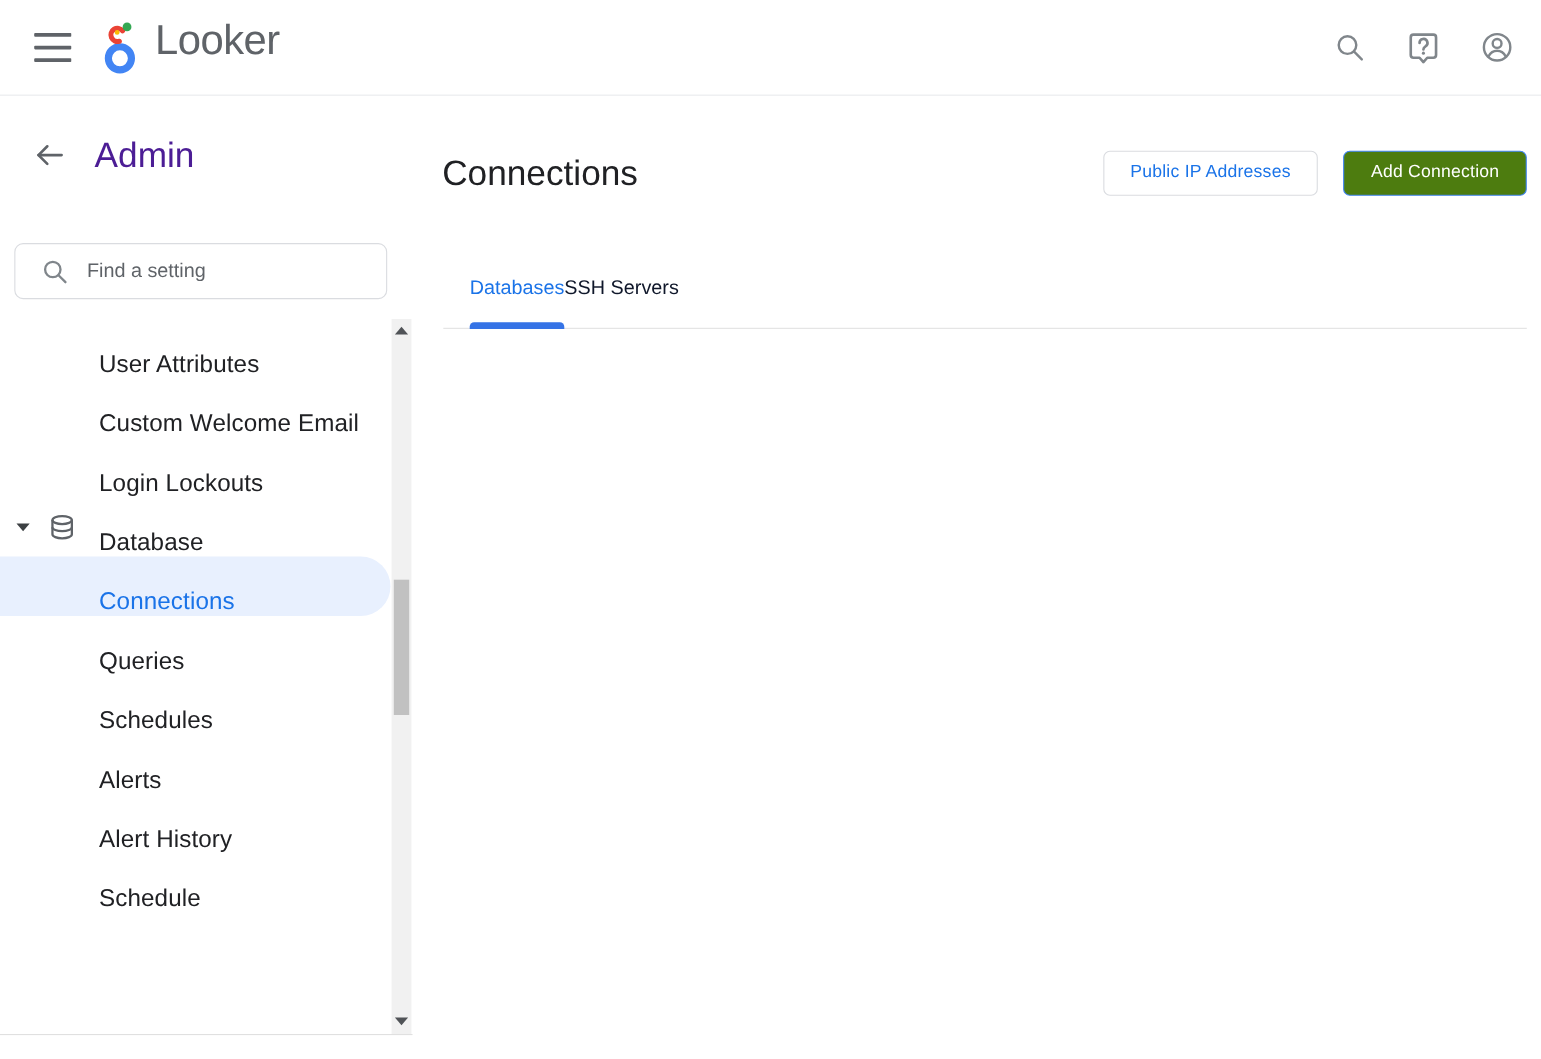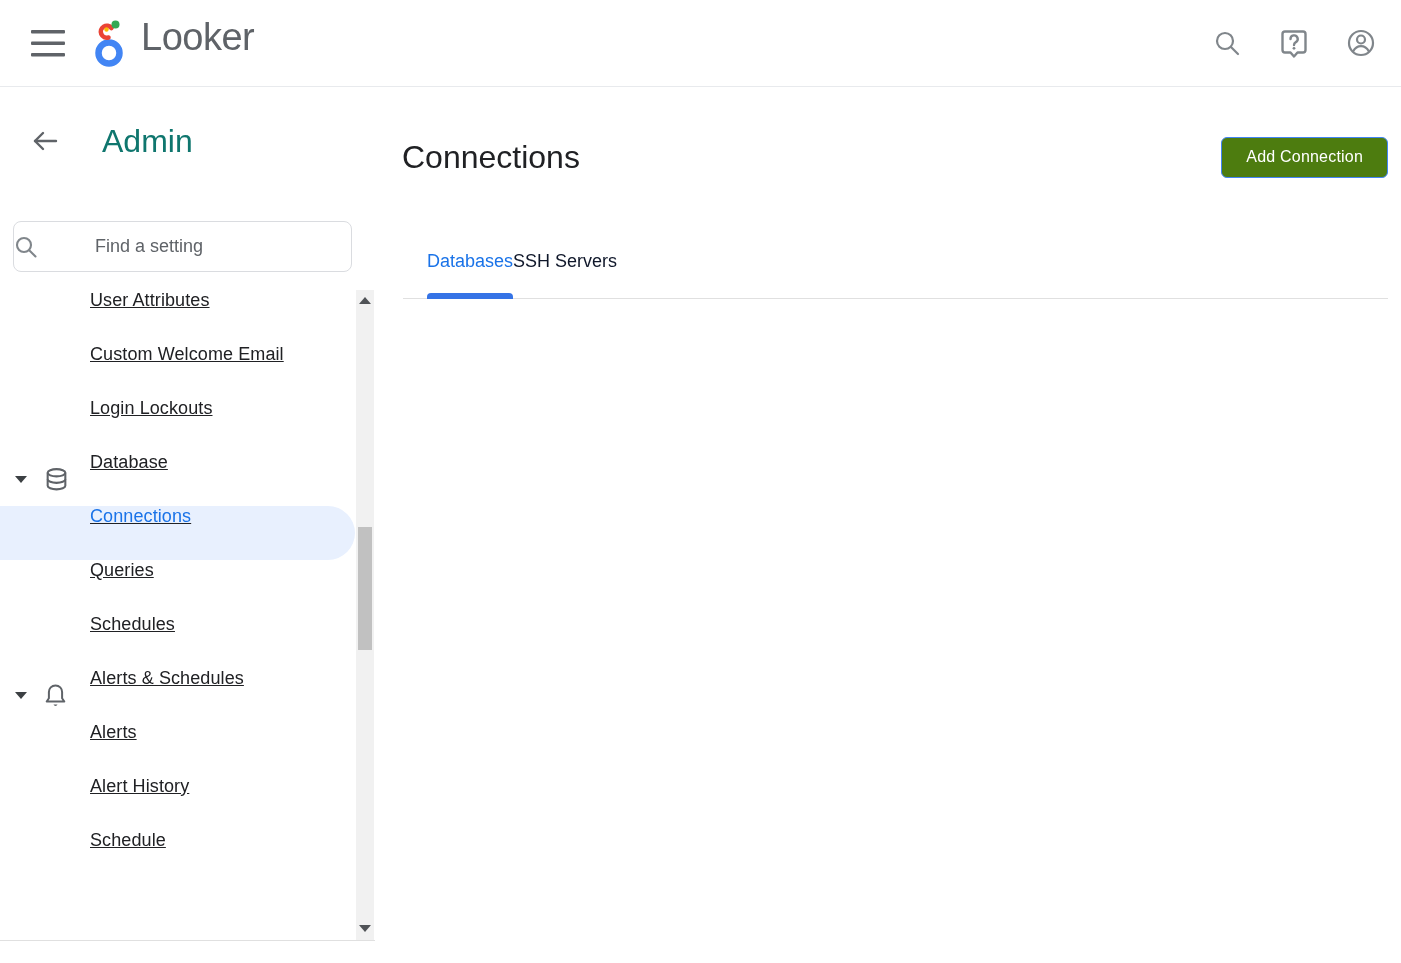--- a/index.html
+++ b/index.html
@@ -40,53 +40,52 @@
   
   .content { display: flex; height: 876px; }
 
   
   .sidebar { width: 375px; flex: 0 0 375px; position: relative; }
   .admin-row {
     display: flex; align-items: center;
     margin: 30px 0 0 30px;
     height: 48px;
   }
-  .admin-title { font-size: 32px; color: #0f766e; margin-left: 42px; font-weight: 400; text-align: center; }
+  .admin-title { font-size: 32px; color: #4c1d95; margin-left: 26px; font-weight: 400; text-align: center; }
   .setting-search {
     margin: 56px 23px 0 13px;
     height: 51px;
     border: 1px solid #DADCE0;
     border-radius: 8px;
     display: flex; align-items: center;
+    padding-left: 24px;
     background: #fff;
-    gap: 40px;
   }
   .setting-search input {
     border: none; outline: none;
     font-family: "Liberation Sans", sans-serif;
     font-size: 18px; color: #202124;
     margin-left: 17px; flex: 1; min-width: 0;
     background: transparent;
   }
   .setting-search input::placeholder { color: #5F6368; opacity: 1; }
   .nav-list {
     margin-top: 18px;
     height: 651px;
     position: relative;
     border-bottom: 1px solid #E0E0E0;
     overflow: hidden;
   }
   .nav-row {
     position: relative;
     height: 54px;
-    display: flex; align-items: flex-start;
-    font-size: 18px; color: #202124;
+    display: flex; align-items: flex-end;
+    font-size: 22px; color: #202124;
     cursor: pointer;
     letter-spacing: 0.1px;
-    text-decoration: underline;
   }
   .nav-row .label { margin-left: 90px; white-space: nowrap; }
   .nav-row .caret { position: absolute; left: 14px; top: 50%; transform: translateY(-50%); display: flex; }
   .nav-row .sec-icon { position: absolute; left: 43px; top: 50%; transform: translateY(-50%); display: flex; }
   .nav-row.active {
     width: 355px;
     background: #E8F0FE;
     border-radius: 0 27px 27px 0;
   }
   .nav-row.active .label { color: #1A73E8; }
@@ -282,34 +281,20 @@
       <div class="nav-row active">
         <span class="label">Connections</span>
       </div>
       <div class="nav-row">
         <span class="label">Queries</span>
       </div>
       <div class="nav-row">
         <span class="label">Schedules</span>
       </div>
 
-      <div class="nav-row section">
-        <span class="caret">
-          <svg width="14" height="9" viewBox="0 0 14 9">
-              <polygon points="1,1.5 13,1.5 7,8.5" fill="#3C4043"></polygon>
-            </svg>
-        </span>
-        <span class="sec-icon">
-          <svg width="25" height="26" viewBox="0 0 24 26" fill="none" stroke="#5F6368" stroke-width="2">
-            <path d="M12 3.5 c-3.9 0 -6.6 2.9 -6.6 6.6 v6.2 l-2.2 3.2 h17.6 l-2.2 -3.2 v-6.2 c0 -3.7 -2.7 -6.6 -6.6 -6.6 z" stroke-linejoin="round"></path>
-            <path d="M10 22.5 a2.1 2.1 0 0 0 4 0" fill="#5F6368" stroke="none"></path>
-          </svg>
-        </span>
-        <span class="label">Alerts &amp; Schedules</span>
-      </div>
 
       <div class="nav-row">
         <span class="label">Alerts</span>
       </div>
       <div class="nav-row">
         <span class="label">Alert History</span>
       </div>
       <div class="nav-row">
         <span class="label">Schedule</span>
       </div>
@@ -319,20 +304,21 @@
         <div class="scroll-thumb"></div>
         <span class="scroll-arrow down"></span>
       </div>
     </nav>
   </aside>
 
   <main class="main">
     <div class="main-header">
       <h1 class="page-title">Connections</h1>
       <div class="header-actions">
+        <button class="btn btn-outline">Public IP Addresses</button>
         <button class="btn btn-primary">Add Connection</button>
       </div>
     </div>
 
     <div class="tabbar">
       <div class="tab active">
         <span>Databases</span>
         <span class="tab-underline"></span>
       </div>
       <div class="tab">

